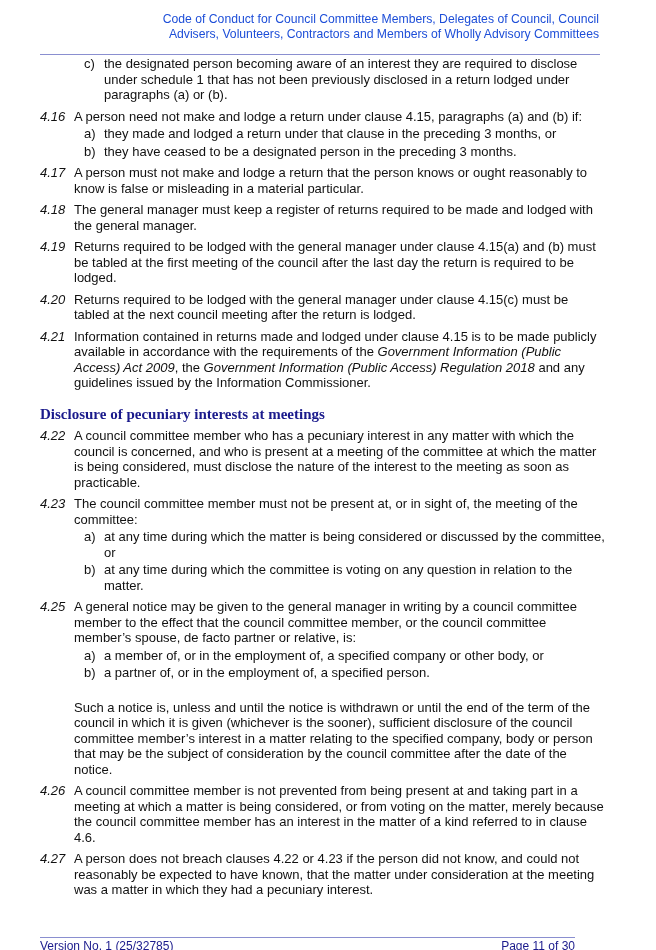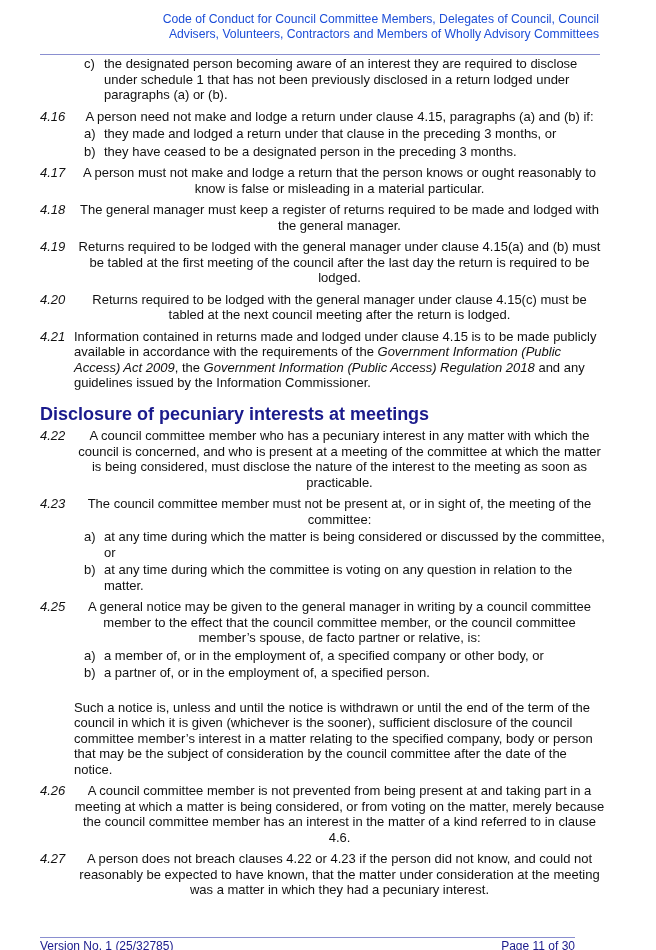--- a/index.html
+++ b/index.html
@@ -6,27 +6,27 @@
   body { width: 656px; height: 950px; position: relative; overflow: hidden;
          font-family: "Liberation Sans", sans-serif; color: #111111; }
   .header { position: absolute; top: 12px; right: 57px; width: 560px; text-align: right;
             color: #1d4ed8; font-size: 12.2px; line-height: 15px; }
   .header-rule { position: absolute; top: 54px; left: 40px; width: 560px; height: 0;
                  border-top: 1.5px solid #8a8fd0; }
   .content { position: absolute; top: 56px; left: 40px; width: 565px; font-size: 13px; line-height: 15.5px; }
   .clause { display: flex; margin-top: 6px; }
   .clause .num { width: 34px; flex: 0 0 34px; font-style: italic; }
   .clause .body { flex: 1; }
-  .para { margin: 0; text-align: center; }
+  .para { margin: 0; }
   .subs { margin-top: 2px; }
   .sub { display: flex; margin-top: 2px; }
   .sub .lbl { width: 30px; flex: 0 0 30px; padding-left: 10px; box-sizing: border-box; }
   .sub .txt { flex: 1; }
   .note { margin-top: 19px; }
-  .heading { color: #1a1a8c; font-weight: bold; font-size: 18px; margin-top: 16px; margin-bottom: 2px; }
+  .heading { color: #1a1a8c; font-weight: bold; font-size: 15px; margin-top: 16px; margin-bottom: 2px; font-family: Liberation Serif, serif; }
   .cont-sub { display: flex; padding-left: 34px; }
   .footer-rule { position: absolute; top: 937px; left: 40px; width: 535px; height: 0;
                  border-top: 1.5px solid #8a8fd0; }
   .footer-left { position: absolute; top: 939px; left: 40px; color: #1a1a8c; font-size: 12px; }
   .footer-right { position: absolute; top: 939px; left: 495px; width: 80px; text-align: right; color: #1a1a8c; font-size: 12px; }
   i { font-style: italic; }
 </style>
 </head>
 <body>
 

